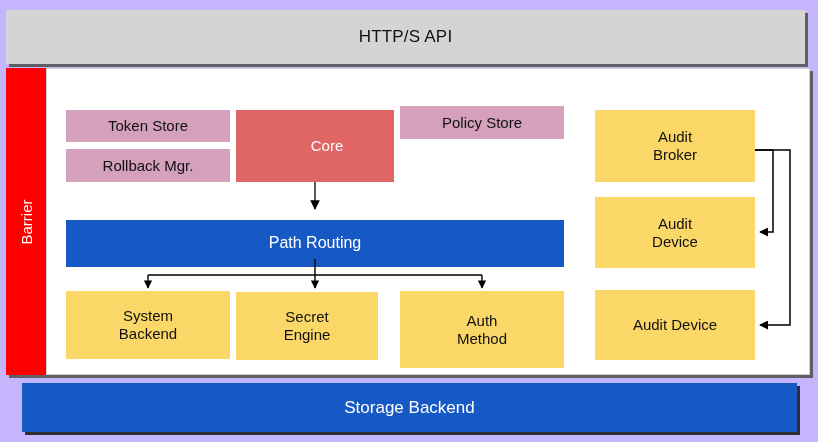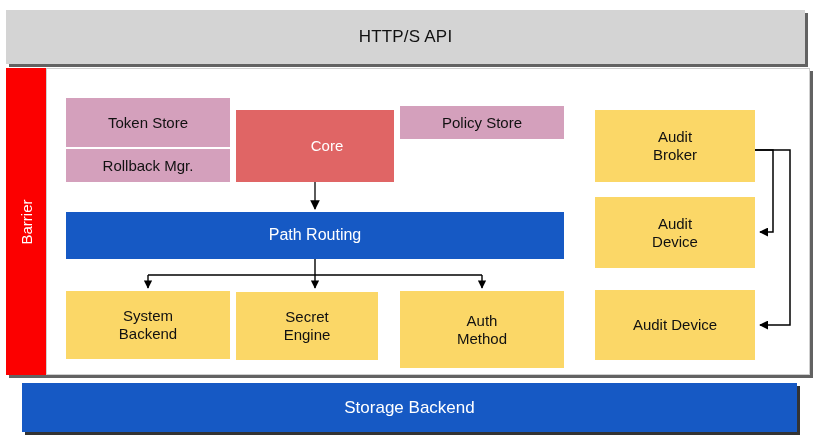--- a/index.html
+++ b/index.html
@@ -11,21 +11,21 @@
     width: 818px;
     height: 442px;
     overflow: hidden;
     font-family: "Liberation Sans", sans-serif;
   }
 
   #canvas {
     position: relative;
     width: 818px;
     height: 442px;
-    background: #ffffff;
+    background: #c4b5fd;
   }
 
   
   .api-bar {
     position: absolute;
     left: 6px;
     top: 10px;
     width: 799px;
     height: 54px;
     background: #d4d4d4;
@@ -126,36 +126,36 @@
   <div class="api-bar">
     <span class="label">HTTP/S API</span>
   </div>
 
   <div class="barrier">
     <span class="label">Barrier</span>
   </div>
 
   <div class="panel"></div>
 
-  <div class="node pink" style="left:66px; top:98px; width:164px; height:49px;">
+  <div class="node pink" style="left:66px; top:110px; width:164px; height:32px;">
     <span>Token Store</span>
   </div>
   <div class="node pink" style="left:66px; top:149px; width:164px; height:33px;">
     <span>Rollback Mgr.</span>
   </div>
 
   <div class="node core" style="left:236px; top:110px; width:158px; height:72px;">
     <span>Core</span>
   </div>
 
   <div class="node pink" style="left:400px; top:106px; width:164px; height:33px;">
     <span>Policy Store</span>
   </div>
 
-  <div class="node blue" style="left:66px; top:212px; width:498px; height:47px;">
+  <div class="node blue" style="left:66px; top:220px; width:498px; height:47px;">
     <span>Path Routing</span>
   </div>
 
   <div class="node yellow" style="left:66px; top:291px; width:164px; height:68px;">
     <span>System
 Backend</span>
   </div>
   <div class="node yellow" style="left:236px; top:292px; width:142px; height:68px;">
     <span>Secret
 Engine</span>

